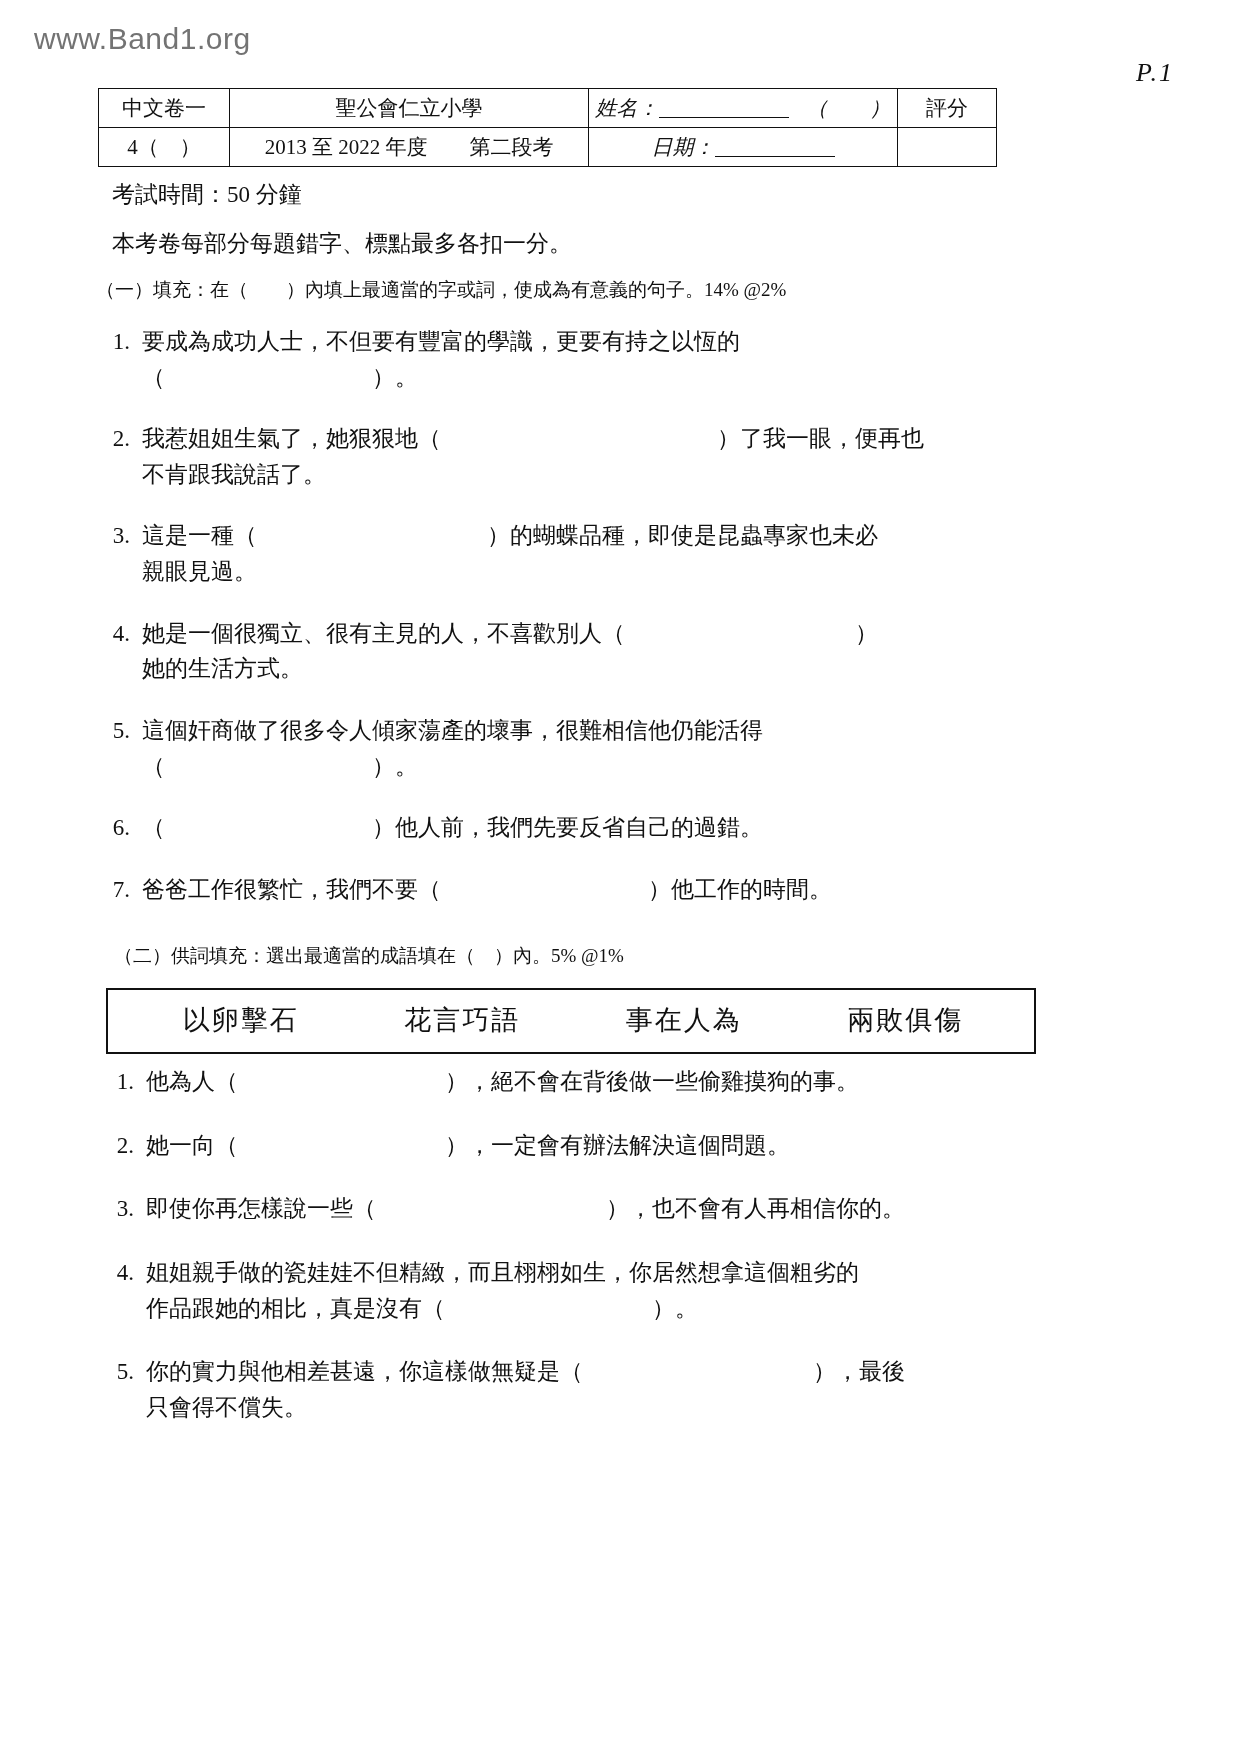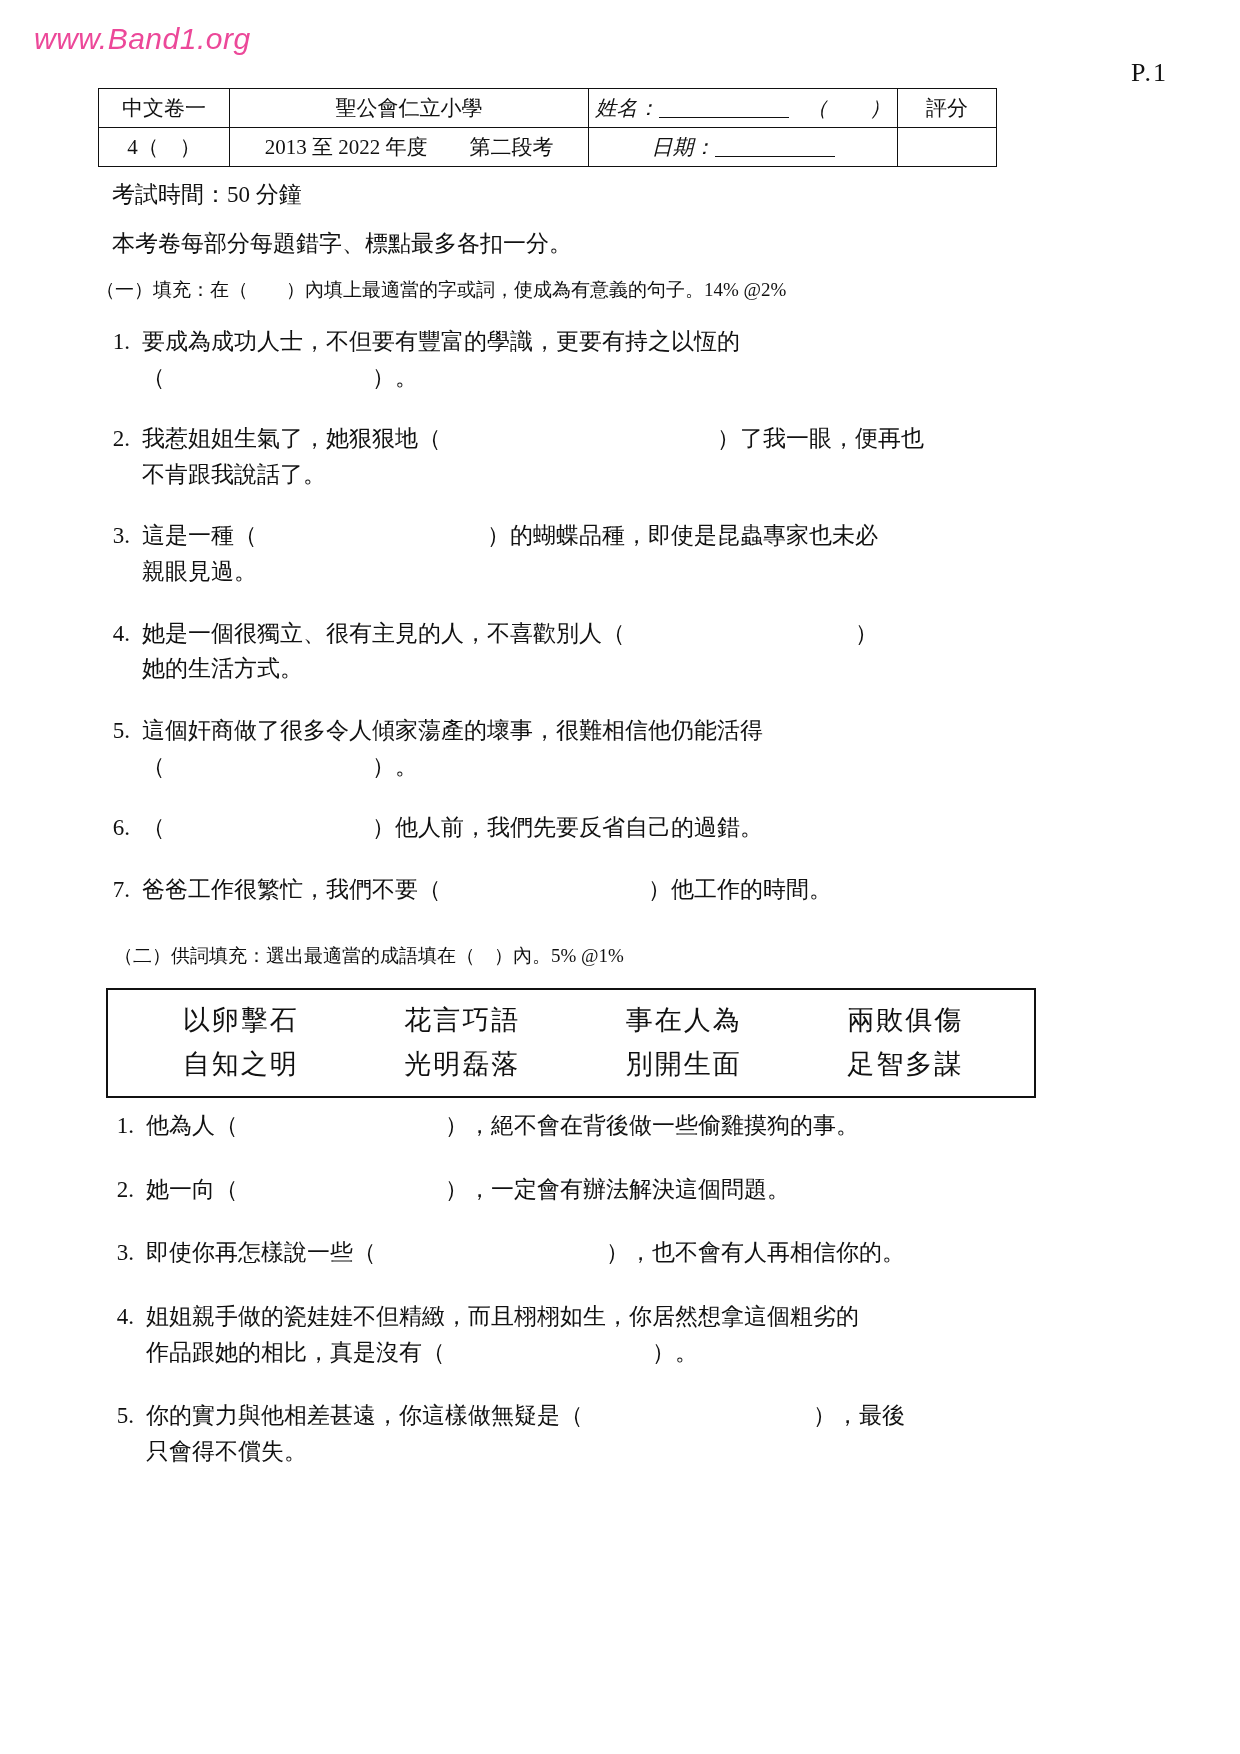--- a/index.html
+++ b/index.html
@@ -21,30 +21,30 @@
     height: 1754px;
     padding: 0;
     box-sizing: border-box;
   }
   .watermark {
     position: absolute;
     top: 22px;
     left: 34px;
     font-family: "Liberation Sans", sans-serif;
     font-size: 30px;
-    color: #ec4899;
+    color: #737373;
     letter-spacing: 0.5px;
-    font-style: italic;
   }
   .pageno {
     position: absolute;
     top: 58px;
-    right: 72px;
+    right: 66px;
     font-size: 26px;
     letter-spacing: 2px;
+    font-style: italic;
   }
   .content {
     position: absolute;
     left: 96px;
     top: 88px;
     width: 1048px;
   }
 
   
   table.hdr {
@@ -212,26 +212,20 @@
 
     <p class="sect sect2">（二）供詞填充：選出最適當的成語填在（　）內。5% @1%</p>
 
     <div class="idiombox">
       <div class="idiomrow">
         <span>以卵擊石</span>
         <span>花言巧語</span>
         <span>事在人為</span>
         <span>兩敗俱傷</span>
       </div>
-      <div class="idiomrow">
-        <span>自知之明</span>
-        <span>光明磊落</span>
-        <span>別開生面</span>
-        <span>足智多謀</span>
-      </div>
     </div>
 
     <div class="qlist2">
       <div class="q">
         <div class="qnum">1.</div>
         <div class="qbody">他為人（　　　　　　　　　），絕不會在背後做一些偷雞摸狗的事。</div>
       </div>
       <div class="q">
         <div class="qnum">2.</div>
         <div class="qbody">她一向（　　　　　　　　　），一定會有辦法解決這個問題。</div>

